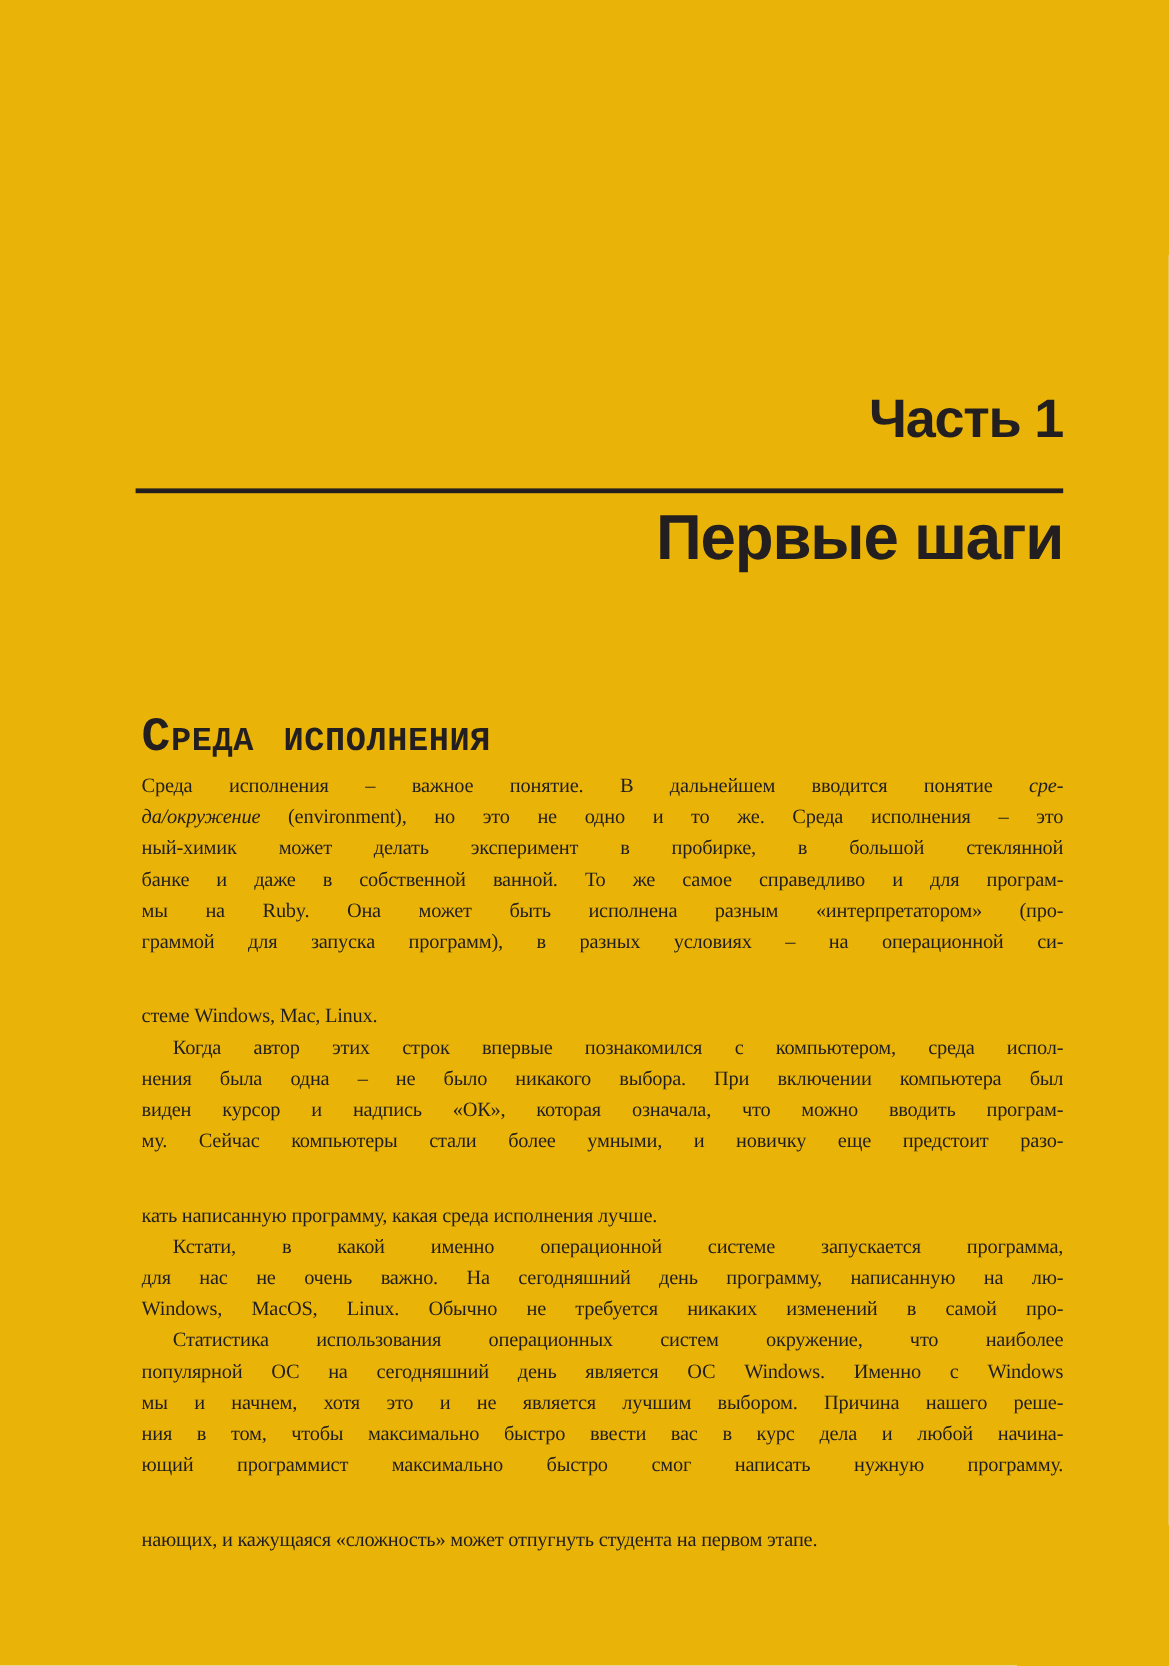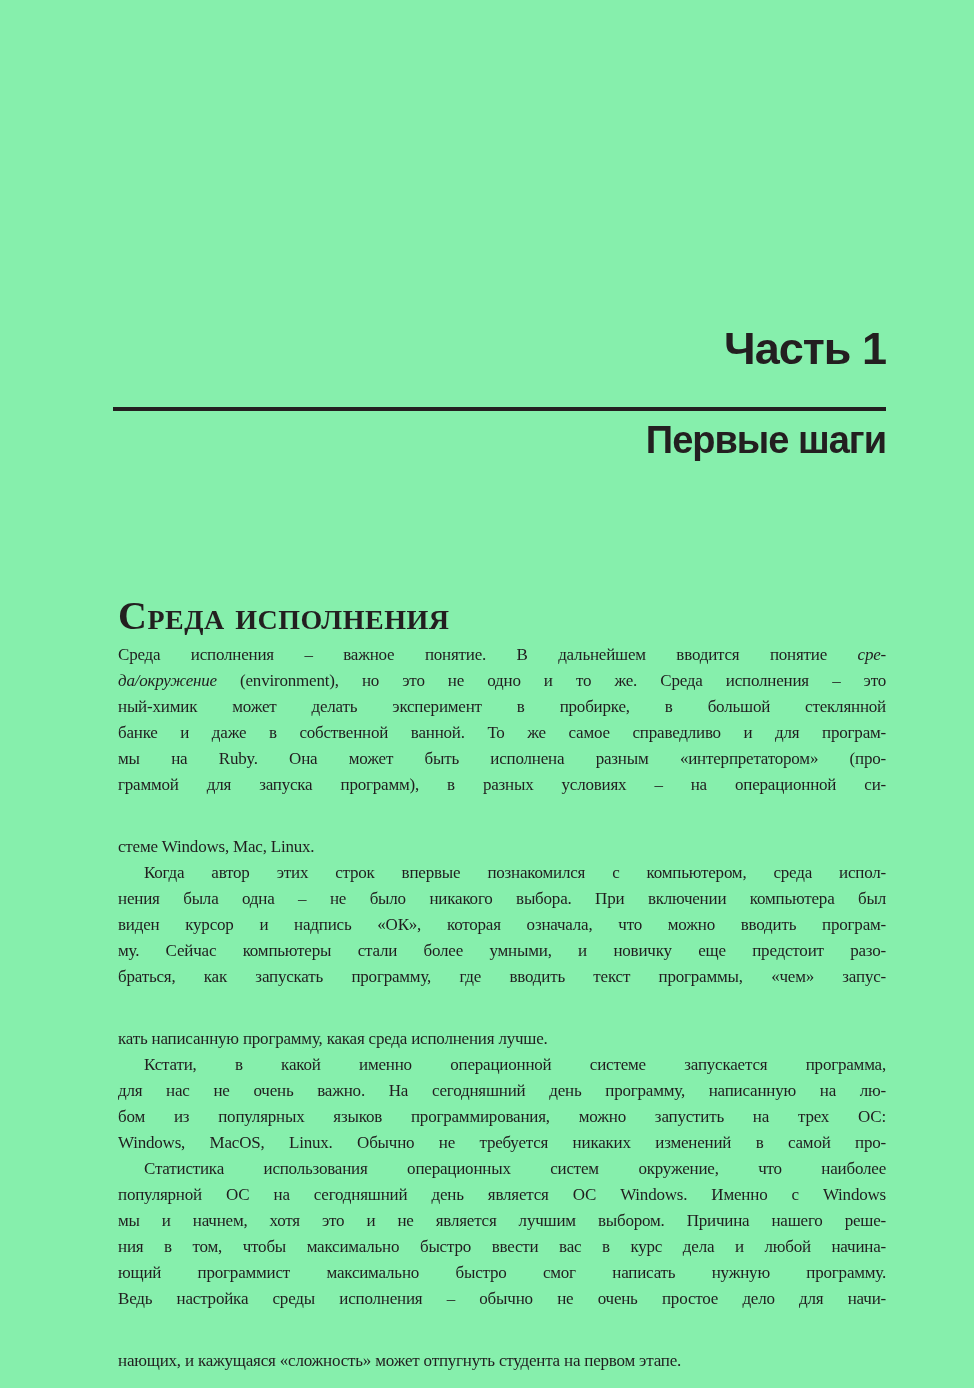--- a/index.html
+++ b/index.html
@@ -5,21 +5,21 @@
   html, body {
     margin: 0;
     padding: 0;
     background: #e8e8e8;
   }
   .page {
     position: relative;
     width: 974px;
     height: 1388px;
     margin: 0 auto;
-    background: #86efac;
+    background: #eab308;
     overflow: hidden;
     font-family: "Liberation Serif", serif;
     color: #1f1c1d;
   }
   .part-label {
     position: absolute;
     top: 324px;
     right: 88px;
     font-family: "Liberation Sans", sans-serif;
     font-weight: bold;
@@ -36,31 +36,31 @@
     right: 88px;
     height: 4px;
     background: #231f20;
   }
   .part-title {
     position: absolute;
     top: 420px;
     right: 88px;
     font-family: "Liberation Sans", sans-serif;
     font-weight: bold;
-    font-size: 38px;
+    font-size: 53px;
     line-height: 1.1;
     letter-spacing: -1px;
     color: #231f20;
     white-space: nowrap;
   }
   .section-heading {
     position: absolute;
     top: 594px;
     left: 118px;
-    font-family: Liberation Serif, serif;
+    font-family: Liberation Mono, monospace;
     font-weight: bold;
     font-variant: small-caps;
     font-size: 40px;
     line-height: 1.1;
     letter-spacing: 0.5px;
     color: #231f20;
     white-space: nowrap;
   }
   .body-text {
     position: absolute;
@@ -105,32 +105,29 @@
         <div class="line"><span>банке и даже в собственной ванной. То же самое справедливо и для програм-</span></div>
         <div class="line"><span>мы на Ruby. Она может быть исполнена разным «интерпретатором» (про-</span></div>
         <div class="line"><span>граммой для запуска программ), в разных условиях – на операционной си-</span></div>
         <div class="line last"><span>стеме Windows, Mac, Linux.</span></div>
       </div>
       <div class="para indent">
         <div class="line first"><span>Когда автор этих строк впервые познакомился с компьютером, среда испол-</span></div>
         <div class="line"><span>нения была одна – не было никакого выбора. При включении компьютера был</span></div>
         <div class="line"><span>виден курсор и надпись «ОК», которая означала, что можно вводить програм-</span></div>
         <div class="line"><span>му. Сейчас компьютеры стали более умными, и новичку еще предстоит разо-</span></div>
-        <div class="line"><span>браться, как запускать программу, где вводить текст программы, «чем» запус-</span></div>
         <div class="line last"><span>кать написанную программу, какая среда исполнения лучше.</span></div>
       </div>
       <div class="para indent">
         <div class="line first"><span>Кстати, в какой именно операционной системе запускается программа,</span></div>
         <div class="line"><span>для нас не очень важно. На сегодняшний день программу, написанную на лю-</span></div>
-        <div class="line"><span>бом из популярных языков программирования, можно запустить на трех ОС:</span></div>
         <div class="line"><span>Windows, MacOS, Linux. Обычно не требуется никаких изменений в самой про-</span></div>
       </div>
       <div class="para indent">
         <div class="line first"><span>Статистика использования операционных систем окружение, что наиболее</span></div>
         <div class="line"><span>популярной ОС на сегодняшний день является ОС Windows. Именно с Windows</span></div>
         <div class="line"><span>мы и начнем, хотя это и не является лучшим выбором. Причина нашего реше-</span></div>
         <div class="line"><span>ния в том, чтобы максимально быстро ввести вас в курс дела и любой начина-</span></div>
         <div class="line"><span>ющий программист максимально быстро смог написать нужную программу.</span></div>
-        <div class="line"><span>Ведь настройка среды исполнения – обычно не очень простое дело для начи-</span></div>
         <div class="line last"><span>нающих, и кажущаяся «сложность» может отпугнуть студента на первом этапе.</span></div>
       </div>
     </div>
 </div>
 
 </body></html>

